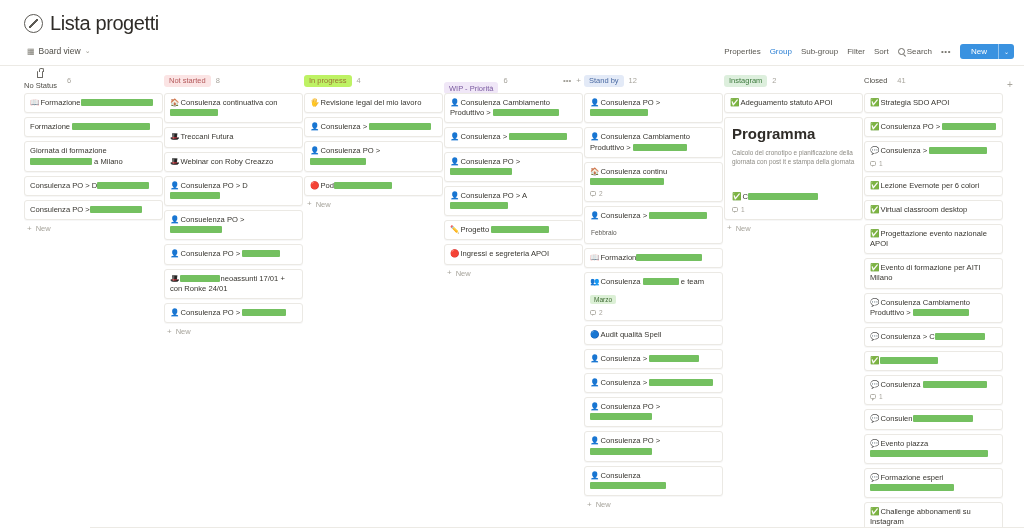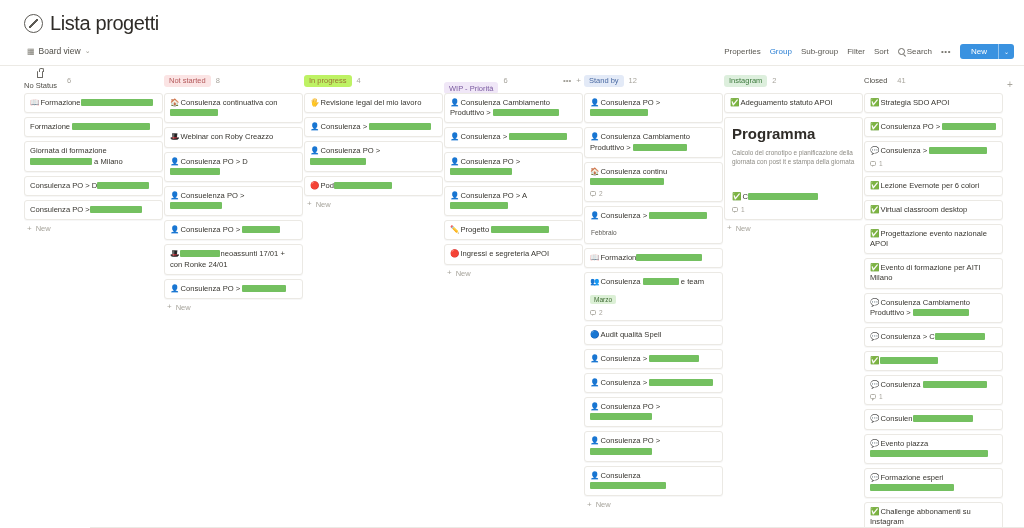--- a/index.html
+++ b/index.html
@@ -231,20 +231,23 @@
           <span class="col-chip chip-notstarted">
             <span>Not started</span>
           </span>
           <span class="col-count">8</span>
         </div>
         <div class="cards">
           <div class="card">
             <div class="card-title"><span class="emoji">🏠</span><span>Consulenza continuativa con </span><span class="redact" style="width: 48px;">&nbsp;</span></div>
           </div>
           <div class="card">
+            <div class="card-title"><span class="emoji">🎩</span><span>Treccani Futura</span></div>
+          </div>
+          <div class="card">
             <div class="card-title"><span class="emoji">🎩</span><span>Webinar con Roby Creazzo</span></div>
           </div>
           <div class="card">
             <div class="card-title"><span class="emoji">👤</span><span>Consulenza PO &gt; D</span><span class="redact" style="width: 50px;">&nbsp;</span></div>
           </div>
           <div class="card">
             <div class="card-title"><span class="emoji">👤</span><span>Consuelenza PO &gt; </span><span class="redact" style="width: 52px;">&nbsp;</span></div>
           </div>
           <div class="card">
             <div class="card-title"><span class="emoji">👤</span><span>Consulenza PO &gt; </span><span class="redact" style="width: 38px;">&nbsp;</span></div>

